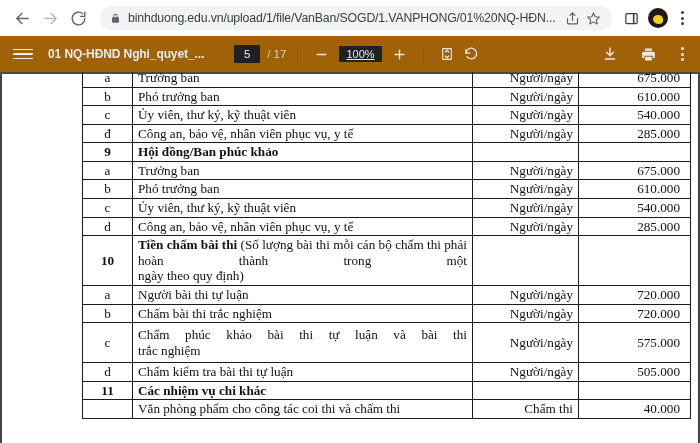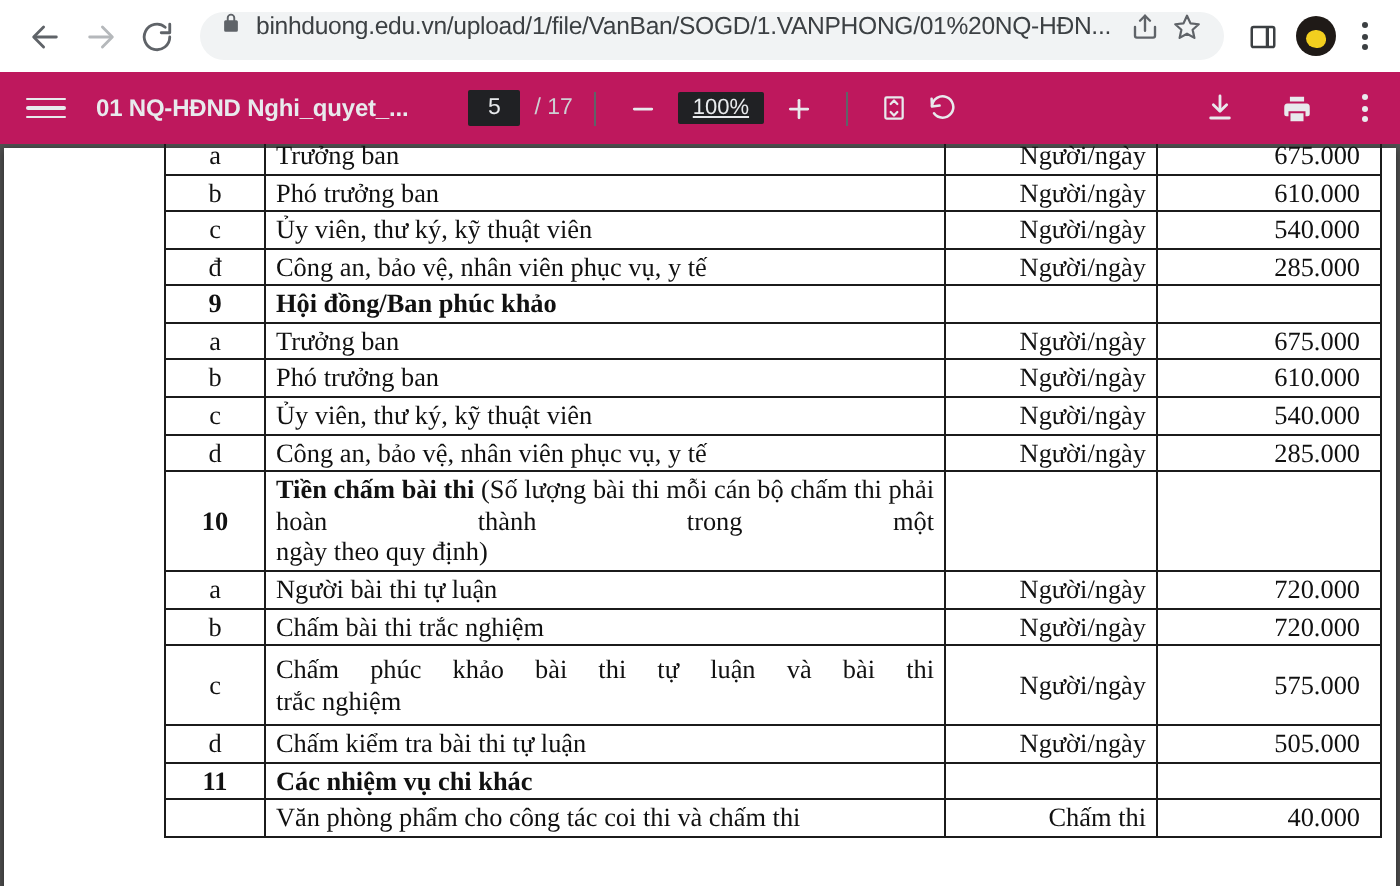--- a/index.html
+++ b/index.html
@@ -29,21 +29,21 @@
   .nav-btn.dim { color: #b5b8bb; }
   .nav-btn svg { display: block; }
 
   .omnibox {
     flex: 1 1 auto;
     height: 24px;
     margin: 0 6px 0 8px;
     background: #f1f3f4;
     border-radius: 12px;
     display: flex;
-    align-items: flex-start;
+    align-items: center;
     padding: 0 6px 0 10px;
     min-width: 0;
     overflow: hidden;
   }
   .lock-icon { flex: 0 0 auto; display:flex; align-items:center; color:#5f6368; margin-right: 7px; }
   .url-text {
     flex: 1 1 auto;
     font-size: 12.3px;
     color: #3c4043;
     white-space: nowrap;
@@ -78,21 +78,21 @@
   }
   .kebab {
     width: 20px; flex: 0 0 auto;
     display: flex; flex-direction: column; align-items: center; gap: 2.4px;
   }
   .kebab i { width: 3px; height: 3px; border-radius: 50%; background: #3c4043; display:block; }
 
   
   .pdf-toolbar {
     height: 36px;
-    background: #be185d;
+    background: #a16207;
     display: flex;
     align-items: center;
     padding: 0 10px;
     color: #e8eaed;
   }
   .hamburger {
     width: 26px; height: 26px;
     display: flex; flex-direction: column; justify-content: center; gap: 3px;
     padding: 0 3px;
     flex: 0 0 auto;

